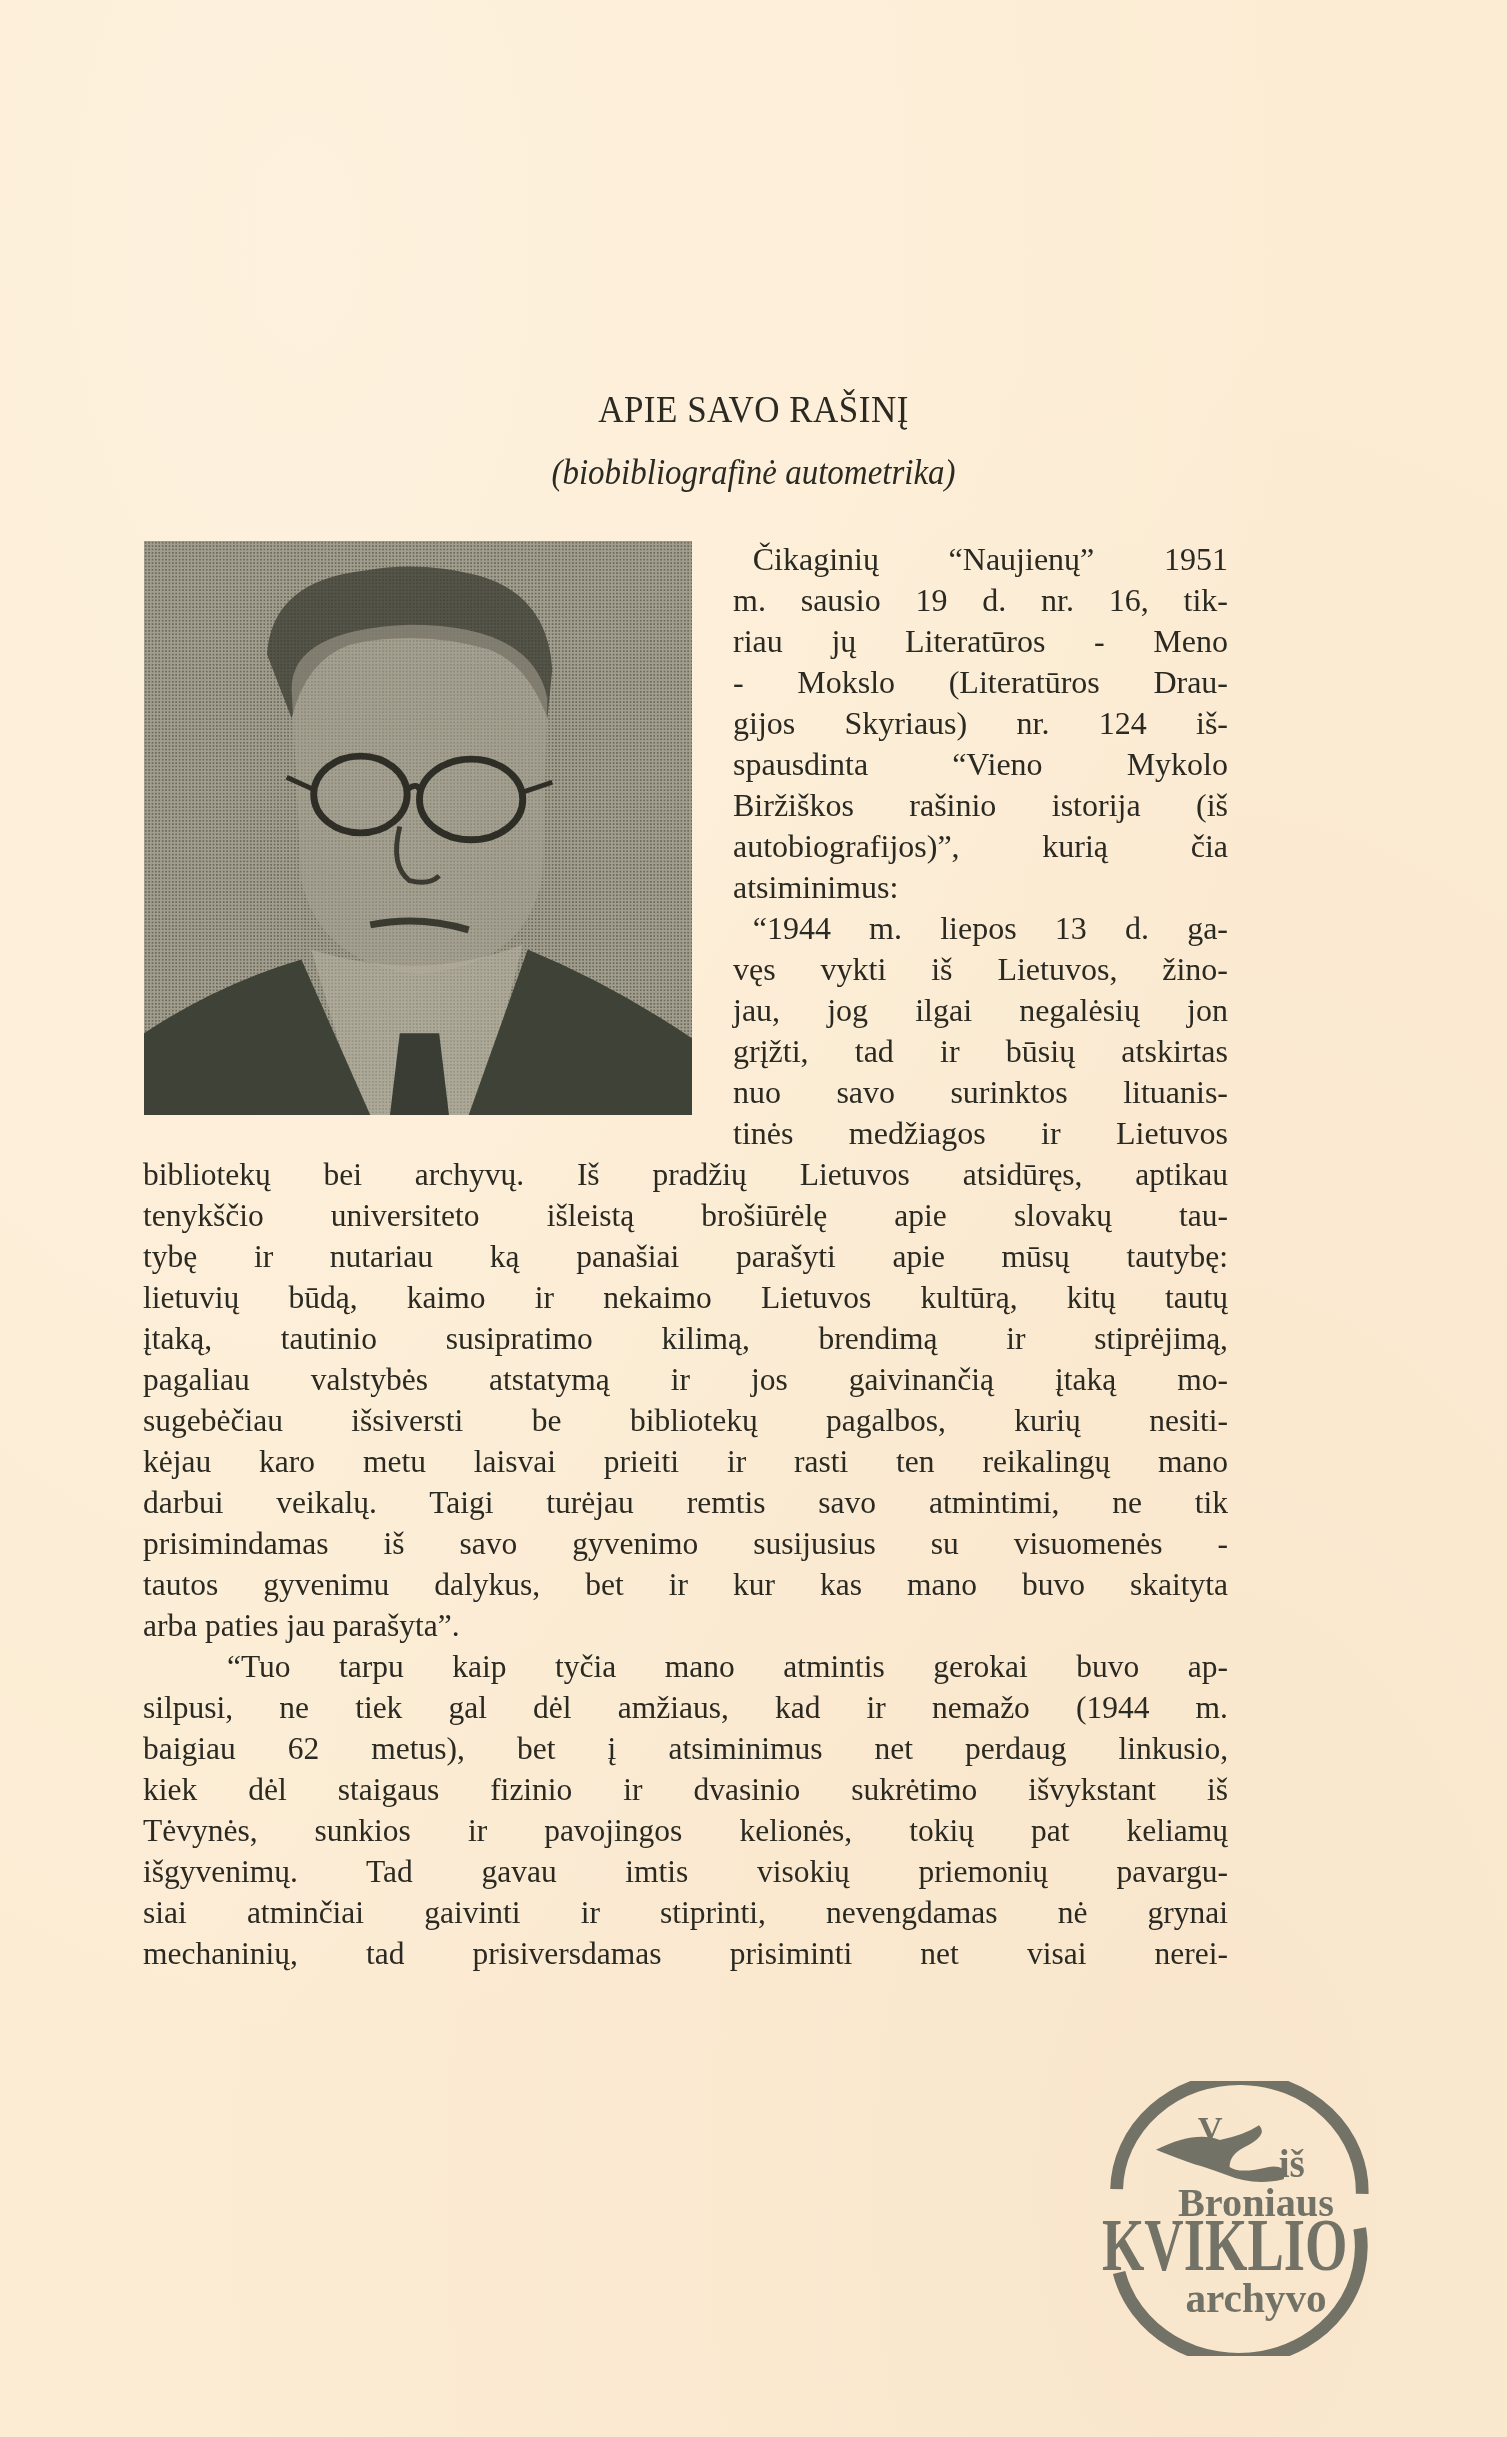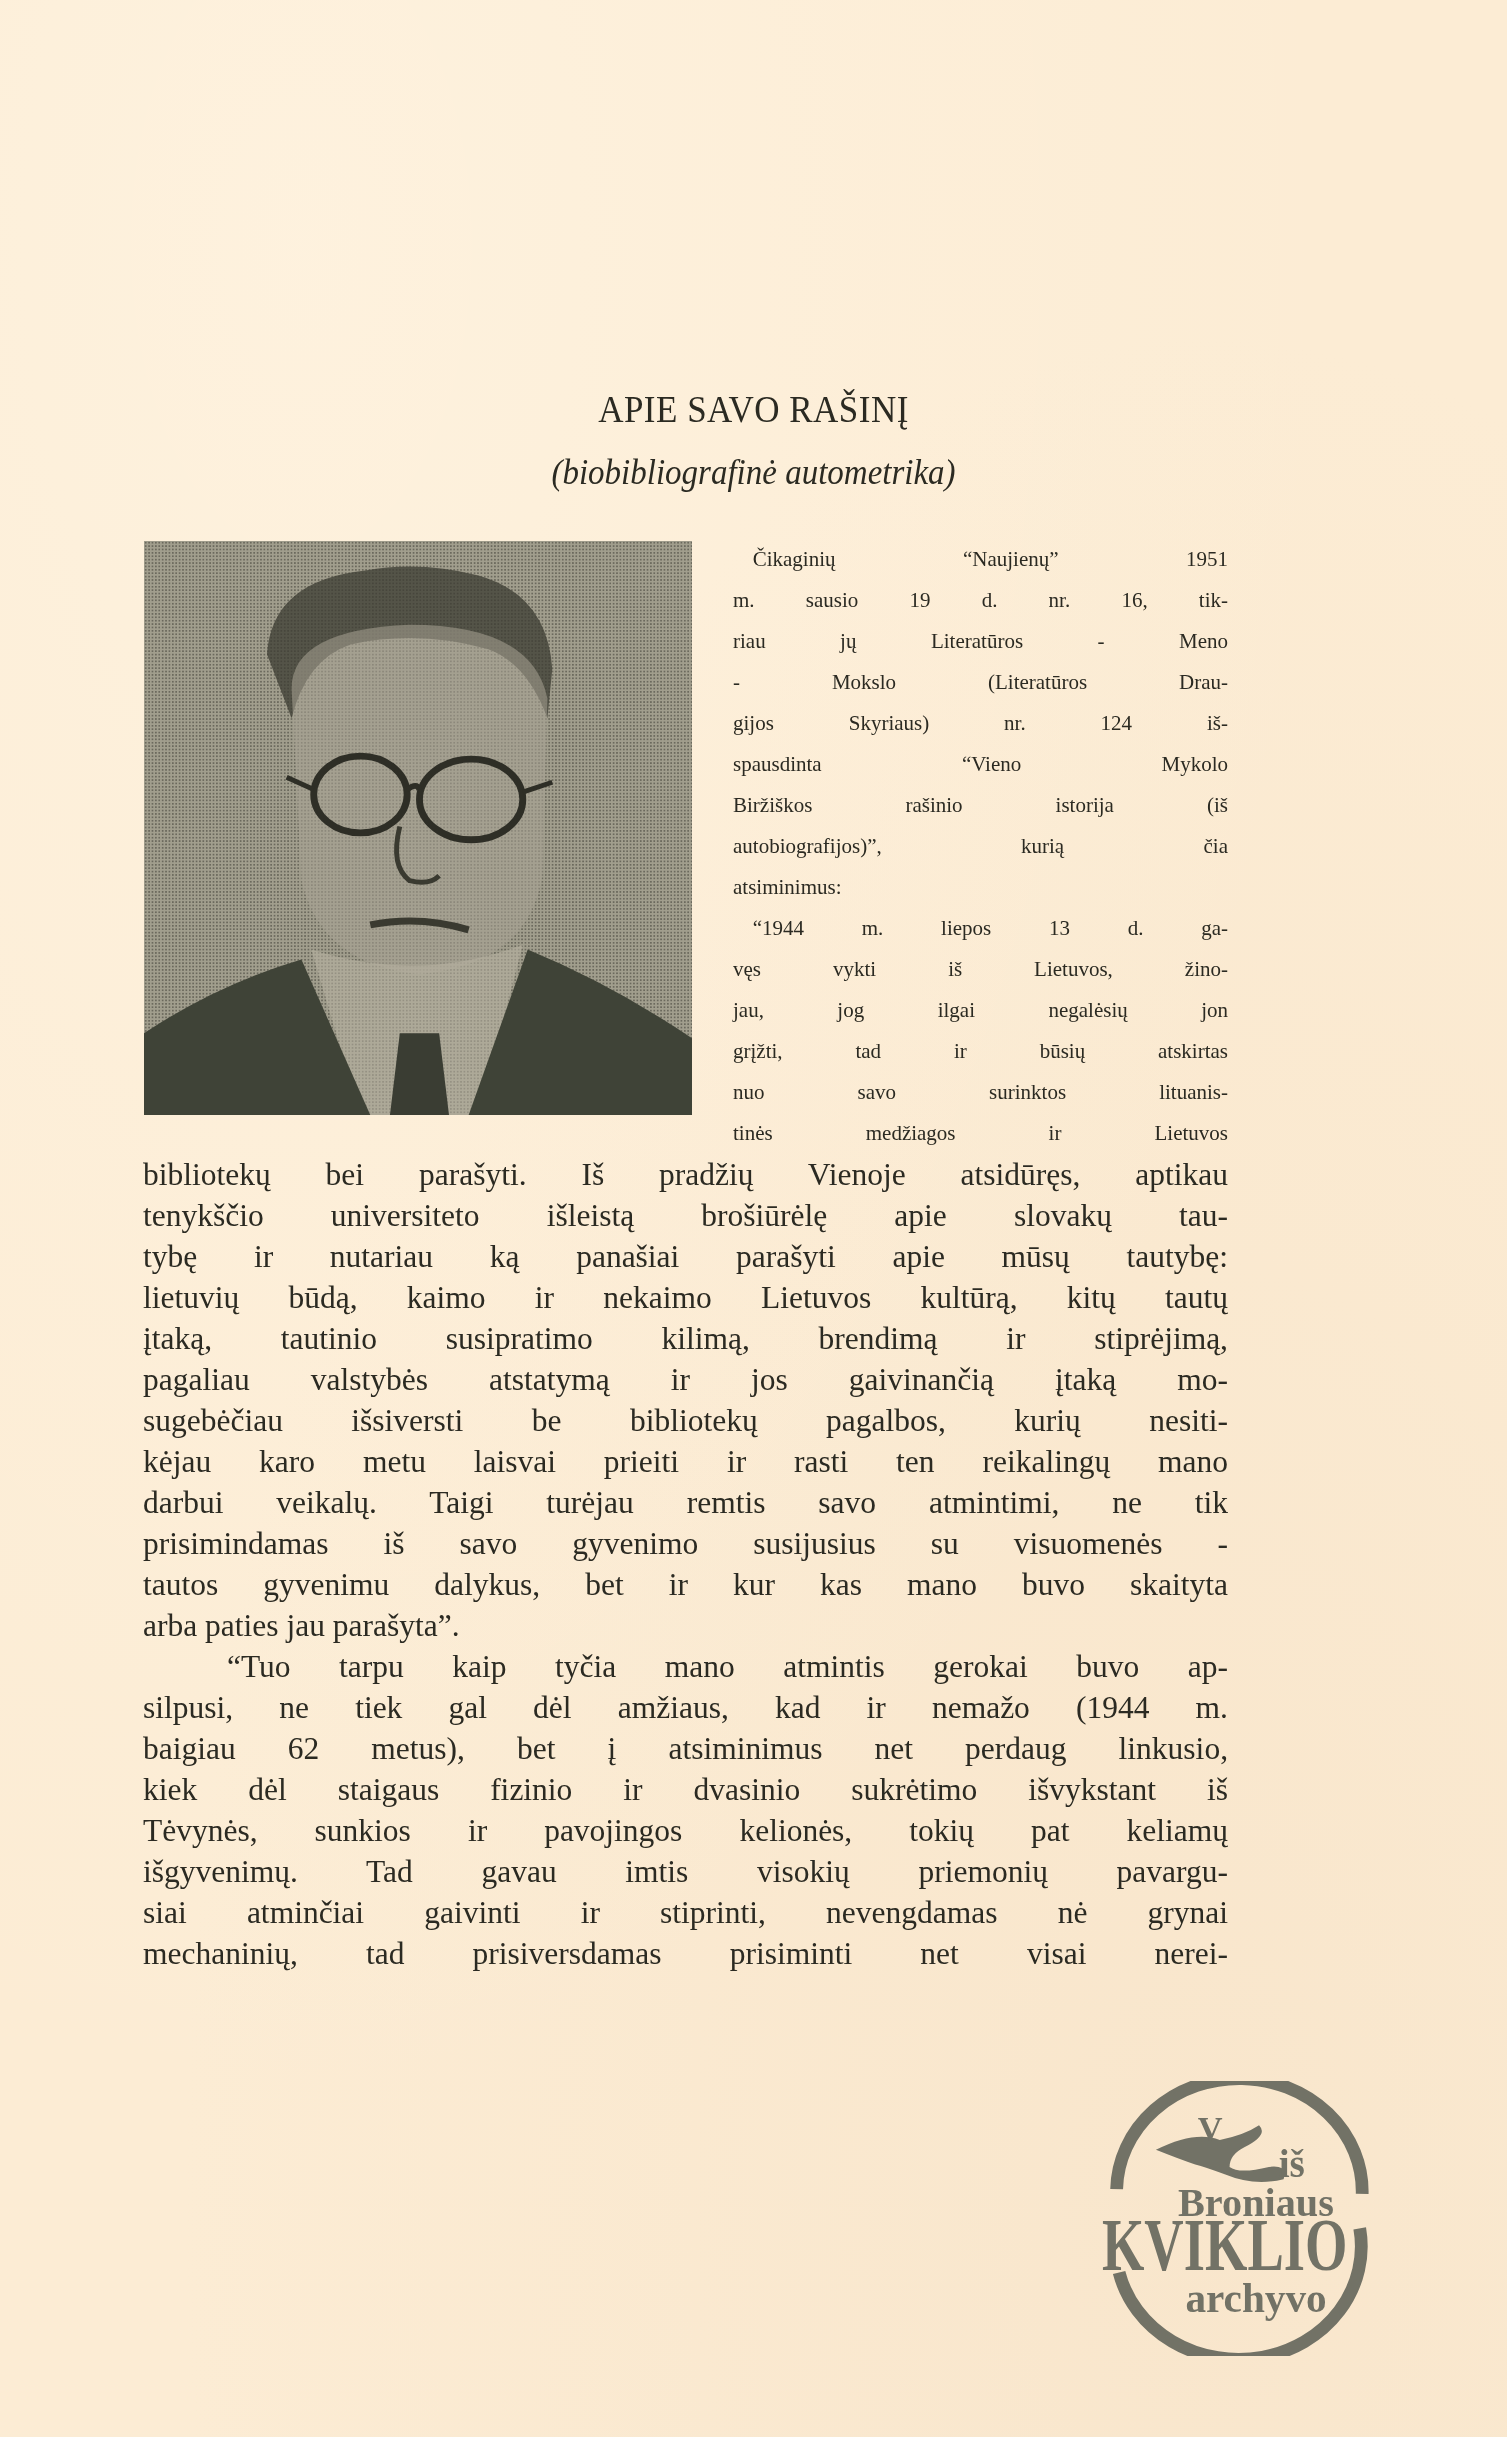--- a/index.html
+++ b/index.html
@@ -33,21 +33,21 @@
     background-color:#8c8a7a;
     background-image:
       radial-gradient(circle, #3a3a30 0.8px, transparent 1px);
     background-size:3.4px 3.4px;
     overflow:hidden;
   }
   .photo svg { position:absolute; left:0; top:0; width:100%; height:100%; }
 
   .side-col {
     position:absolute; left:733px; top:539px; width:495px;
-    font-size:21px; line-height:41px;
+    font-size:32px; line-height:41px;
     font-family:"Liberation Serif", "DejaVu Serif", serif;
   }
   .full-col {
     position:absolute; left:143px; top:1154px; width:1085px;
     font-size:31.5px; line-height:41px;
     font-family:"Liberation Serif", "DejaVu Serif", serif;
   }
   .line {
     display:block; white-space:nowrap; text-align:justify;
     text-align-last:justify; height:41px;
@@ -110,21 +110,21 @@
     <span class="line last">atsiminimus:</span>
     <span class="line indent">“1944 m. liepos 13 d. ga-</span>
     <span class="line">vęs vykti iš Lietuvos, žino-</span>
     <span class="line">jau, jog ilgai negalėsių jon</span>
     <span class="line">grįžti, tad ir būsių atskirtas</span>
     <span class="line">nuo savo surinktos lituanis-</span>
     <span class="line">tinės medžiagos ir Lietuvos</span>
   </div>
 
   <div class="full-col">
-    <span class="line">bibliotekų bei parašyti. Iš pradžių Vienoje atsidūręs, aptikau</span>
+    <span class="line">bibliotekų bei archyvų. Iš pradžių Lietuvos atsidūręs, aptikau</span>
     <span class="line">tenykščio universiteto išleistą brošiūrėlę apie slovakų tau-</span>
     <span class="line">tybę ir nutariau ką panašiai parašyti apie mūsų tautybę:</span>
     <span class="line">lietuvių būdą, kaimo ir nekaimo Lietuvos kultūrą, kitų tautų</span>
     <span class="line">įtaką, tautinio susipratimo kilimą, brendimą ir stiprėjimą,</span>
     <span class="line">pagaliau valstybės atstatymą ir jos gaivinančią įtaką mo-</span>
     <span class="line">sugebėčiau išsiversti be bibliotekų pagalbos, kurių nesiti-</span>
     <span class="line">kėjau karo metu laisvai prieiti ir rasti ten reikalingų mano</span>
     <span class="line">darbui veikalų. Taigi turėjau remtis savo atmintimi, ne tik</span>
     <span class="line">prisimindamas iš savo gyvenimo susijusius su visuomenės -</span>
     <span class="line">tautos gyvenimu dalykus, bet ir kur kas mano buvo skaityta</span>

